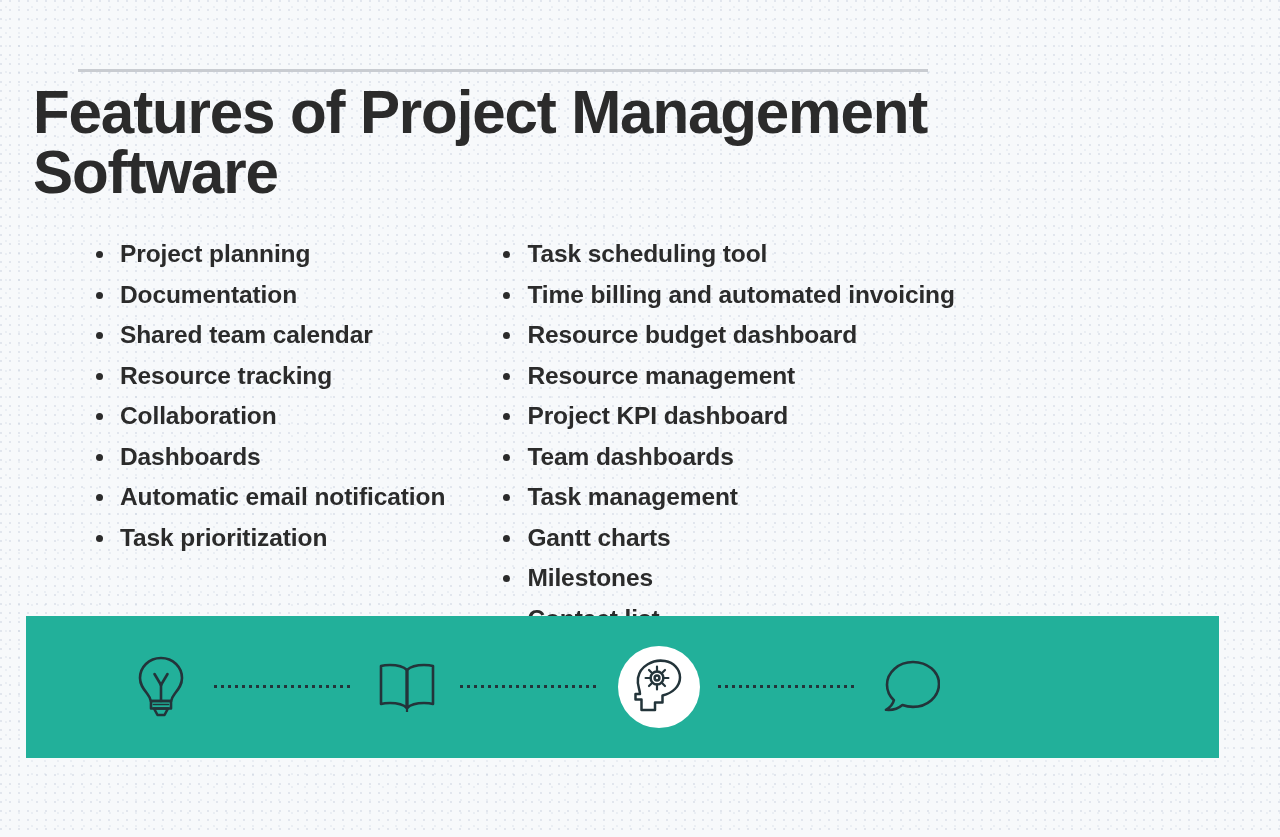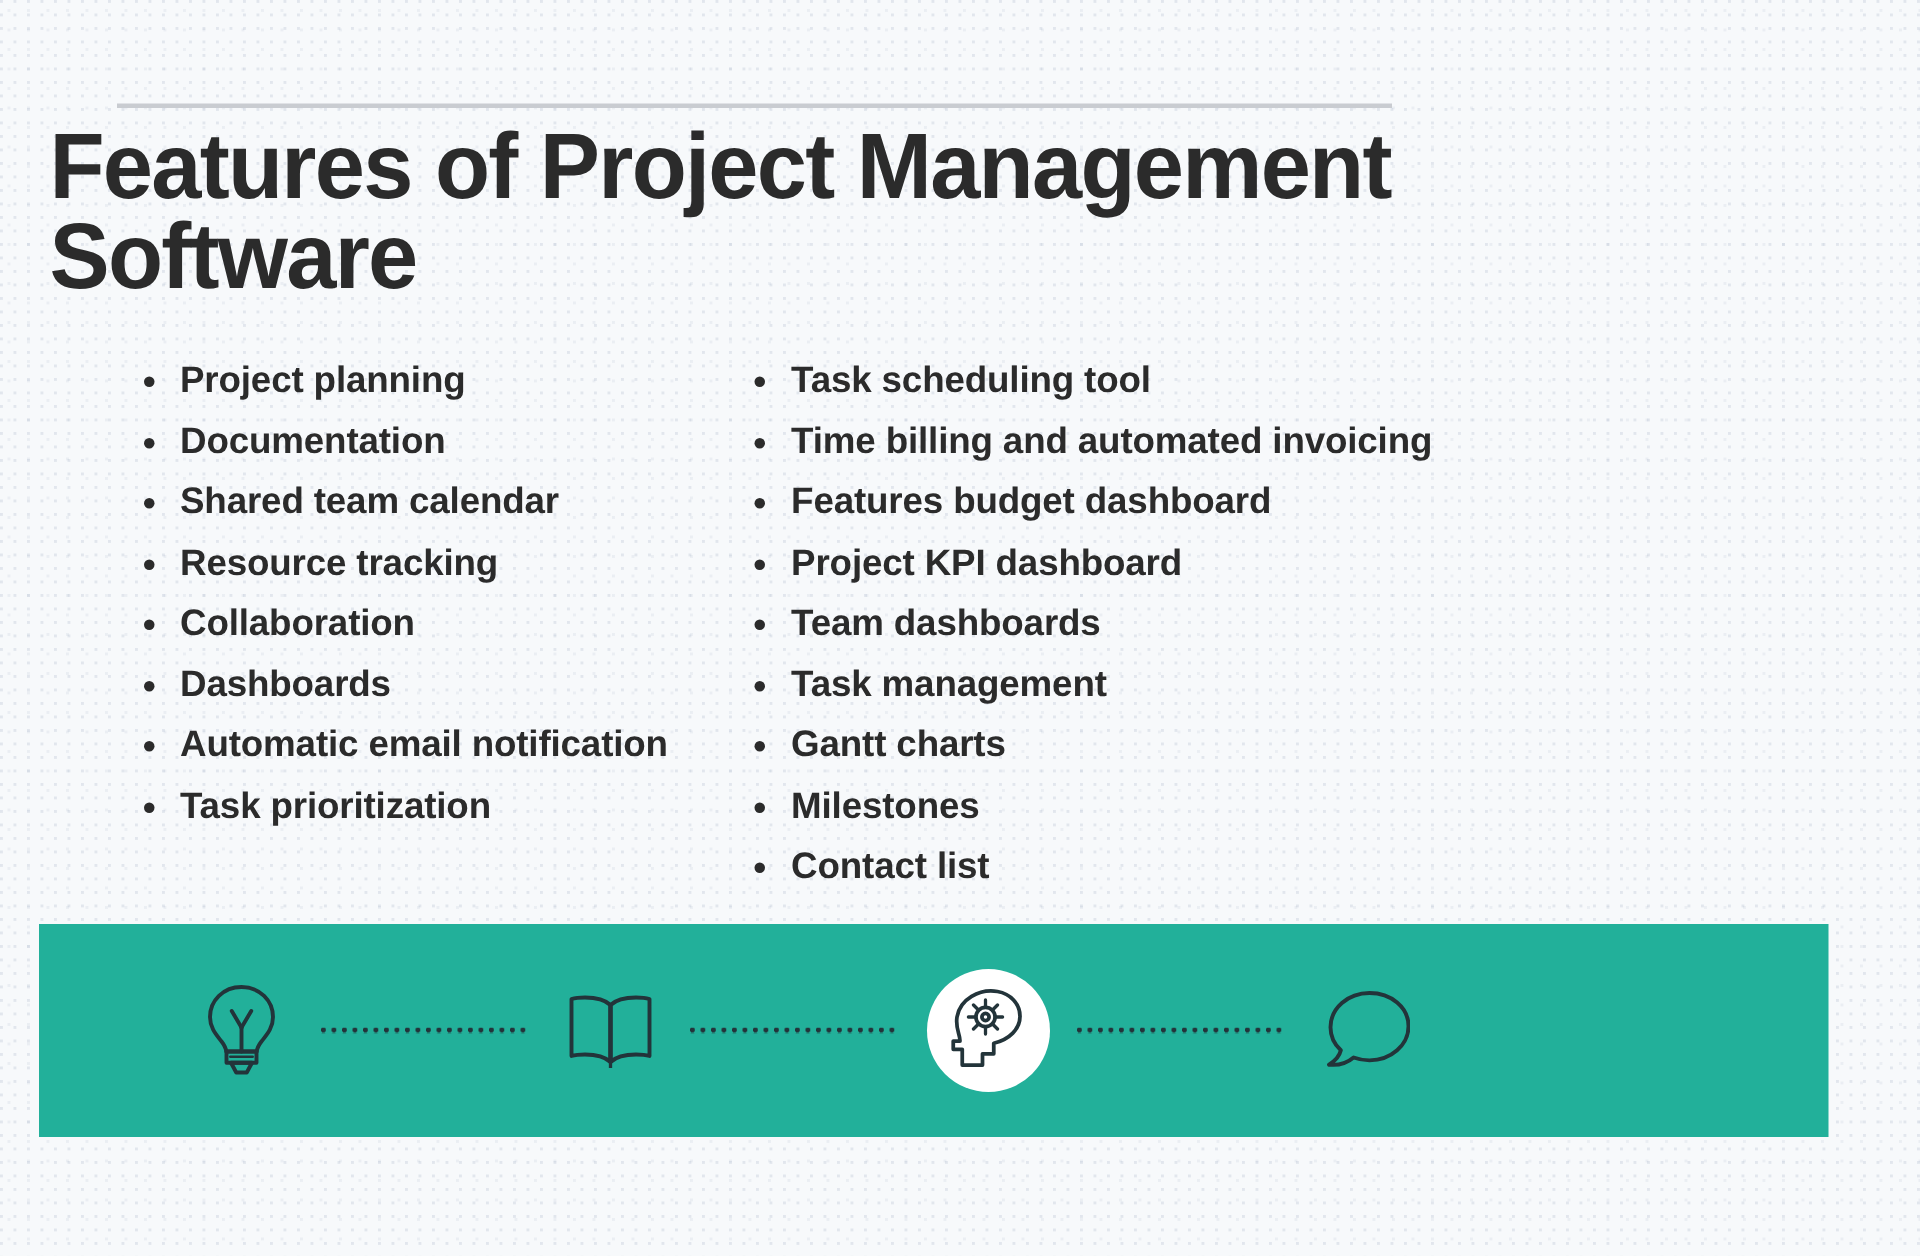--- a/index.html
+++ b/index.html
@@ -153,21 +153,22 @@
       <li class="feature-item">Resource tracking</li>
       <li class="feature-item">Collaboration</li>
       <li class="feature-item">Dashboards</li>
       <li class="feature-item">Automatic email notification</li>
       <li class="feature-item">Task prioritization</li>
     </ul>
 
     <ul id="feature-column-right" class="feature-column">
       <li class="feature-item">Task scheduling tool</li>
       <li class="feature-item">Time billing and automated invoicing</li>
-      <li class="feature-item">Features budget dashboard</li>
+      <li class="feature-item">Resource budget dashboard</li>
+      <li class="feature-item">Resource management</li>
       <li class="feature-item">Project KPI dashboard</li>
       <li class="feature-item">Team dashboards</li>
       <li class="feature-item">Task management</li>
       <li class="feature-item">Gantt charts</li>
       <li class="feature-item">Milestones</li>
       <li class="feature-item">Contact list</li>
     </ul>
 
   </div>
 

